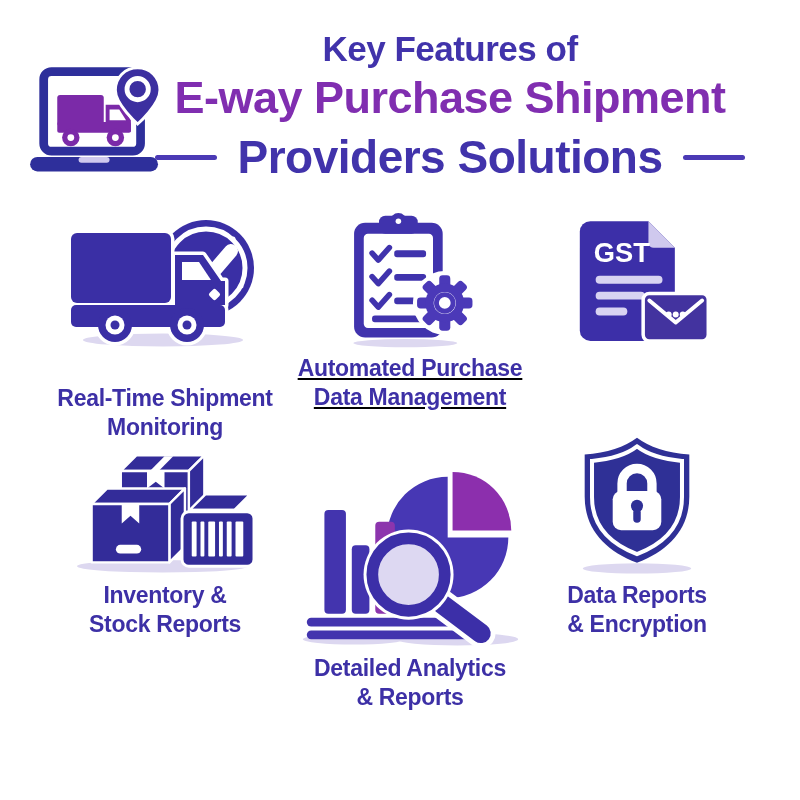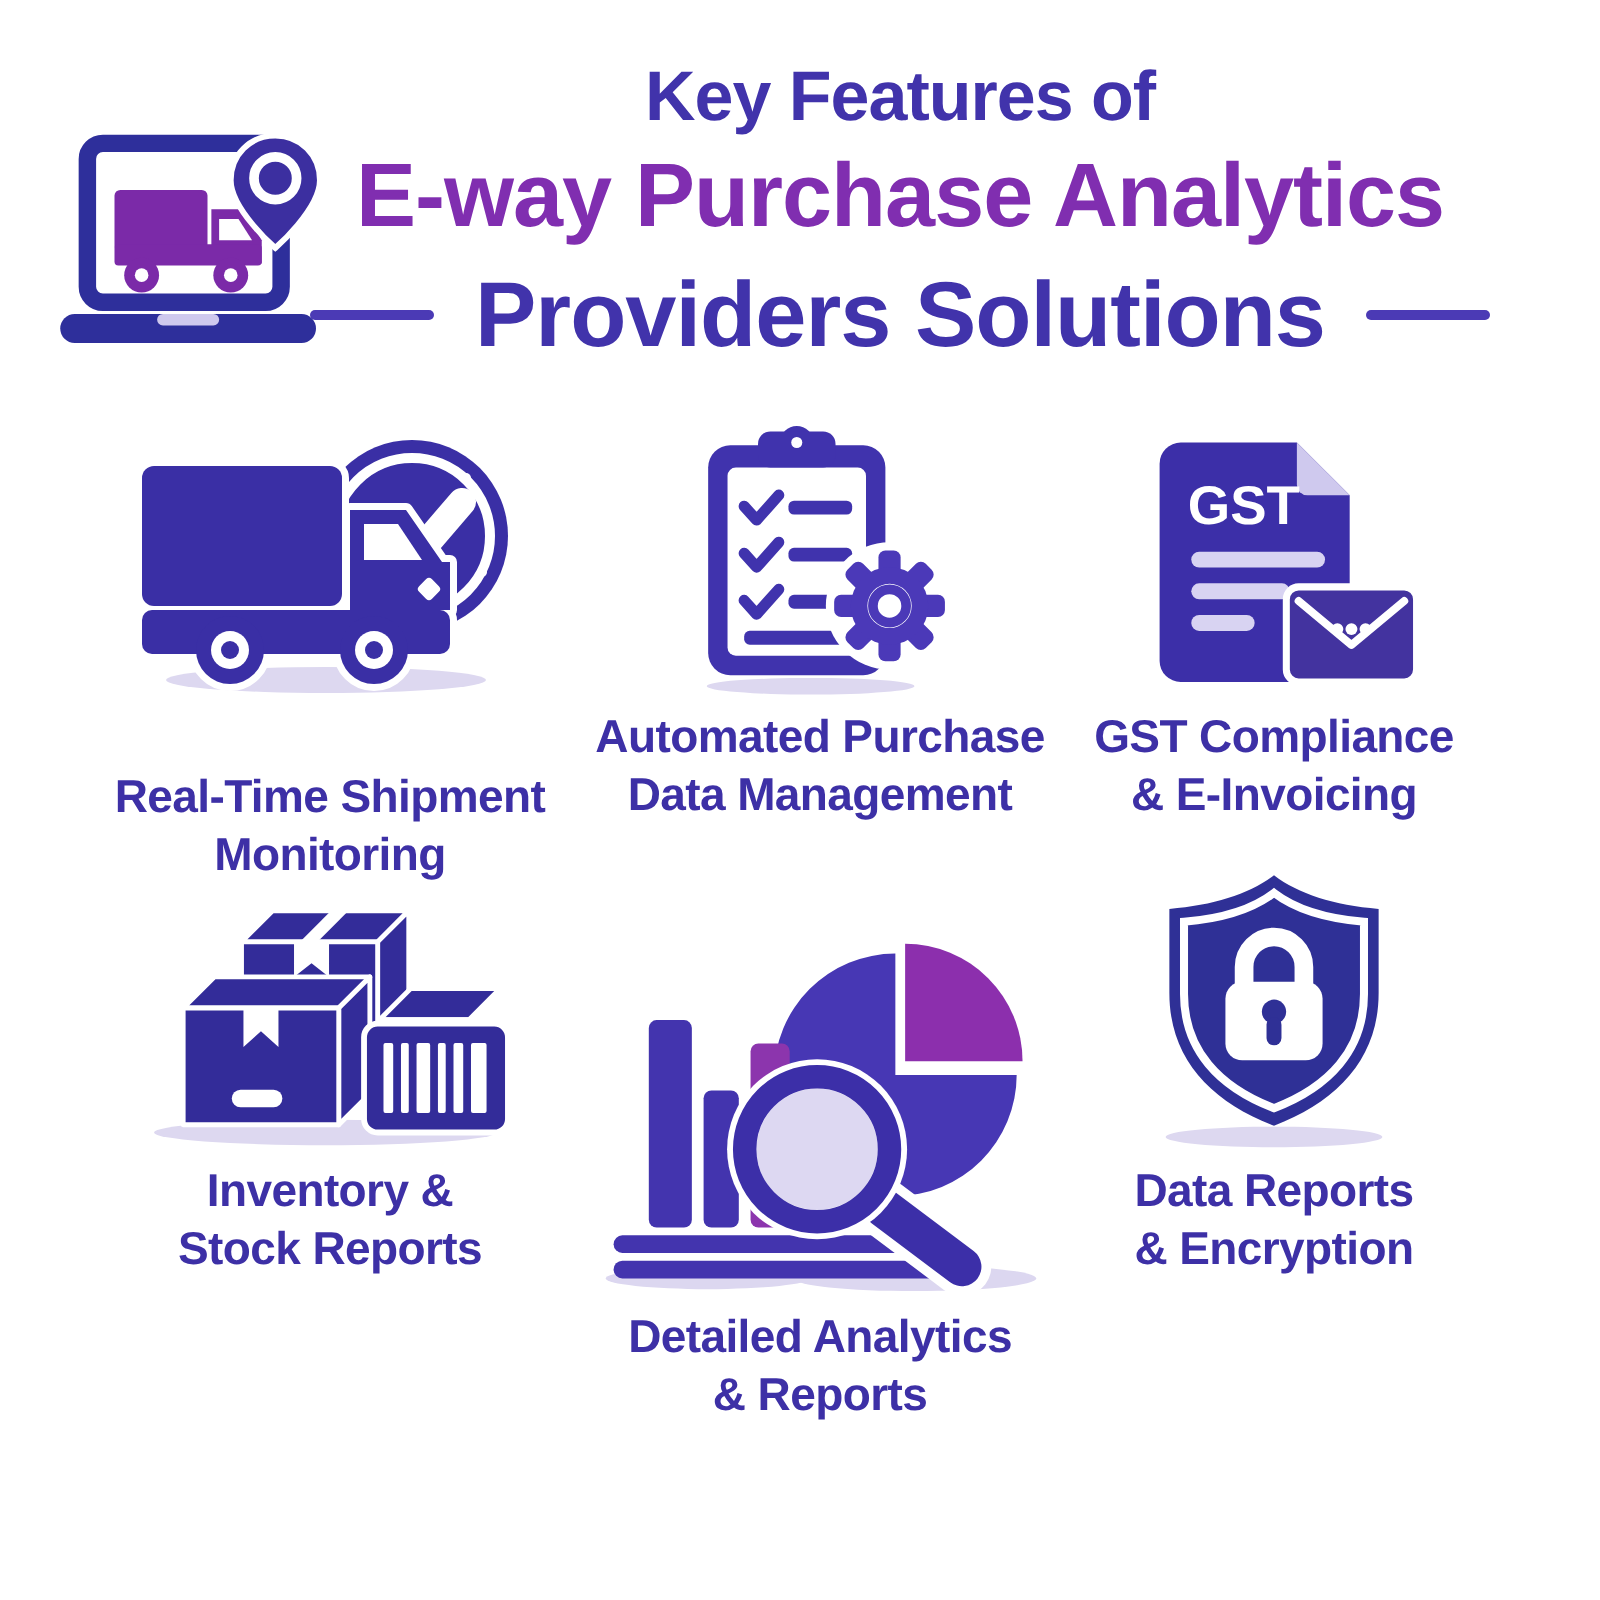--- a/index.html
+++ b/index.html
@@ -17,21 +17,21 @@
   .title-line3 .txt{font-size:46px;font-weight:bold;color:#4133ab;letter-spacing:-0.5px;line-height:1.1;}
   .dash{display:inline-block;width:62px;height:5px;background:#4b3ab5;border-radius:3px;margin:0 20px;}
   
   .cell{position:absolute;display:flex;flex-direction:column;align-items:center;}
   .icon-wrap{display:flex;align-items:flex-end;justify-content:center;width:100%;}
   .feature-label{
     text-align:center;font-size:23px;font-weight:bold;color:#3d30a6;
     line-height:1.24;letter-spacing:-0.3px;margin-top:6px;white-space:nowrap;
   }
   .cell-1{left:40px;top:208px;width:250px;gap:30px;} .cell-1 .icon-wrap{height:140px;}
-  .cell-2{left:293px;top:200px;width:234px;} .cell-2 .icon-wrap{height:148px;}
+  .cell-2{left:293px;top:200px;width:234px;text-decoration:underline;} .cell-2 .icon-wrap{height:148px;}
   .cell-3{left:528px;top:208px;width:218px;} .cell-3 .icon-wrap{height:140px;}
   .cell-4{left:40px;top:425px;width:250px;} .cell-4 .icon-wrap{height:150px;}
   .cell-5{left:278px;top:448px;width:264px;} .cell-5 .icon-wrap{height:200px;}
   .cell-6{left:528px;top:425px;width:218px;} .cell-6 .icon-wrap{height:150px;}
   svg{display:block;}
   .svg-text{font-family:"Liberation Sans",sans-serif;}
 </style>
 </head>
 <body>
 
@@ -52,21 +52,21 @@
           <circle cx="90" cy="78" r="3.5" fill="#ffffff"></circle>
         <path d="M113 6 C126 6 136 16 136 29 C136 44 113 64 113 64 C113 64 90 44 90 29 C90 16 100 6 113 6 Z" fill="#3c2fa0" stroke="#ffffff" stroke-width="3"></path>
         <circle cx="113" cy="28" r="11" fill="none" stroke="#ffffff" stroke-width="5"></circle>
         <rect x="2" y="98" width="132" height="15" rx="7.5" fill="#2e2f9b"></rect>
         <rect x="52" y="98" width="32" height="6" rx="3" fill="#cfc9ee"></rect>
       </svg>
     </div>
 
     <div class="title-block">
       <div class="title-line1">Key Features of</div>
-      <div class="title-line2">E-way Purchase Analytics</div>
+      <div class="title-line2">E-way Purchase Shipment</div>
       <div class="title-line3">
         <span class="dash"></span>
         <span class="txt">Providers Solutions</span>
         <span class="dash"></span>
       </div>
     </div>
   </div>
 
   <div class="cell cell-1">
     <div class="icon-wrap">
@@ -146,24 +146,20 @@
         <rect x="38" y="68" width="76" height="9" rx="4.5" fill="#d8d3f2"></rect>
         <rect x="38" y="86" width="56" height="9" rx="4.5" fill="#d8d3f2"></rect>
         <rect x="38" y="104" width="36" height="9" rx="4.5" fill="#d8d3f2"></rect>
         <rect x="92" y="88" width="74" height="54" rx="7" fill="#43339f" stroke="#ffffff" stroke-width="4"></rect>
         <path d="M99 96 L129 121 L159 96" stroke="#ffffff" stroke-width="4.5" fill="none" stroke-linecap="round" stroke-linejoin="round"></path>
         <circle cx="121" cy="112" r="3.4" fill="#ffffff"></circle>
         <circle cx="129" cy="112" r="3.4" fill="#ffffff"></circle>
         <circle cx="137" cy="112" r="3.4" fill="#ffffff"></circle>
       </svg>
     </div>
-    <div class="feature-label">
-      <div>GST Compliance</div>
-      <div>&amp; E-Invoicing</div>
-    </div>
   </div>
 
   <div class="cell cell-4">
     <div class="icon-wrap">
       <svg viewBox="0 0 205 145" width="200" height="141">
         <ellipse cx="100" cy="136" rx="88" ry="6.5" fill="#ddd8f0"></ellipse>
         <g fill="#332c99" stroke="#ffffff" stroke-width="2.5" stroke-linejoin="round">
           <polygon points="57,38 73,22 143,22 127,38"></polygon>
           <polygon points="127,38 143,22 143,82 127,96"></polygon>
           <rect x="57" y="38" width="70" height="58"></rect>

